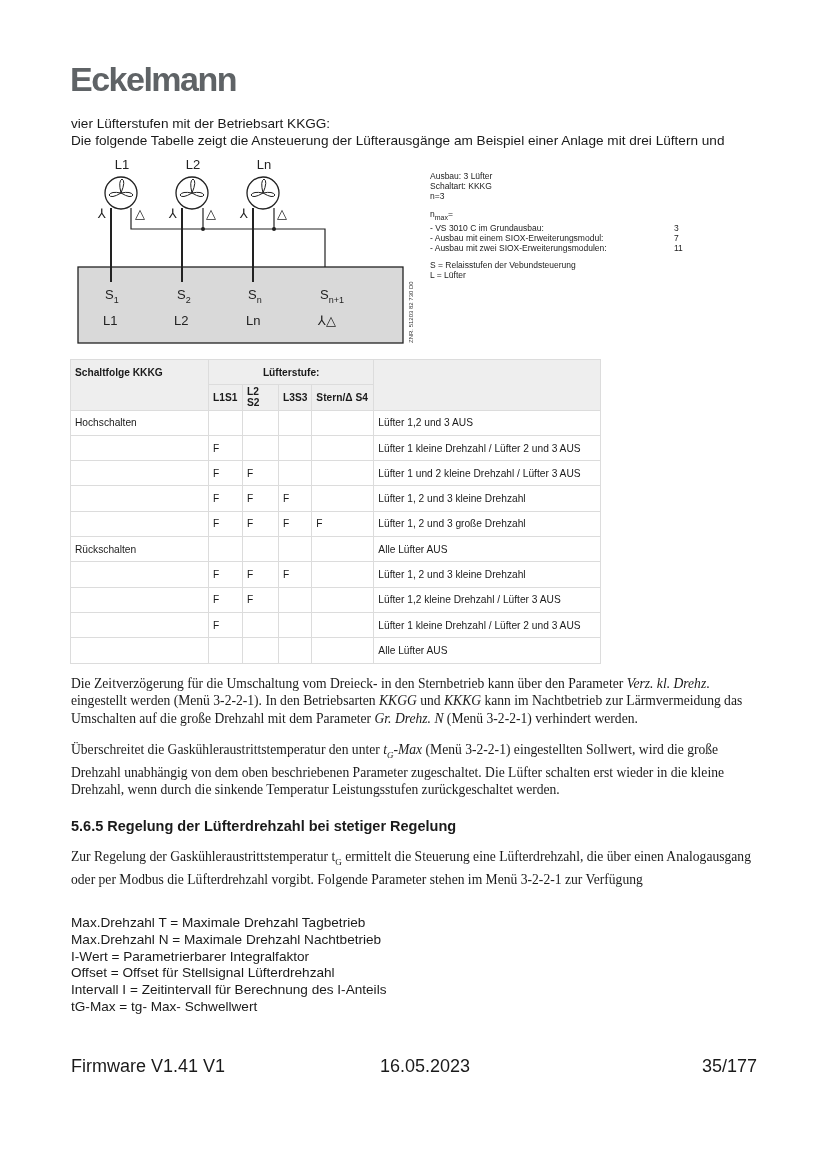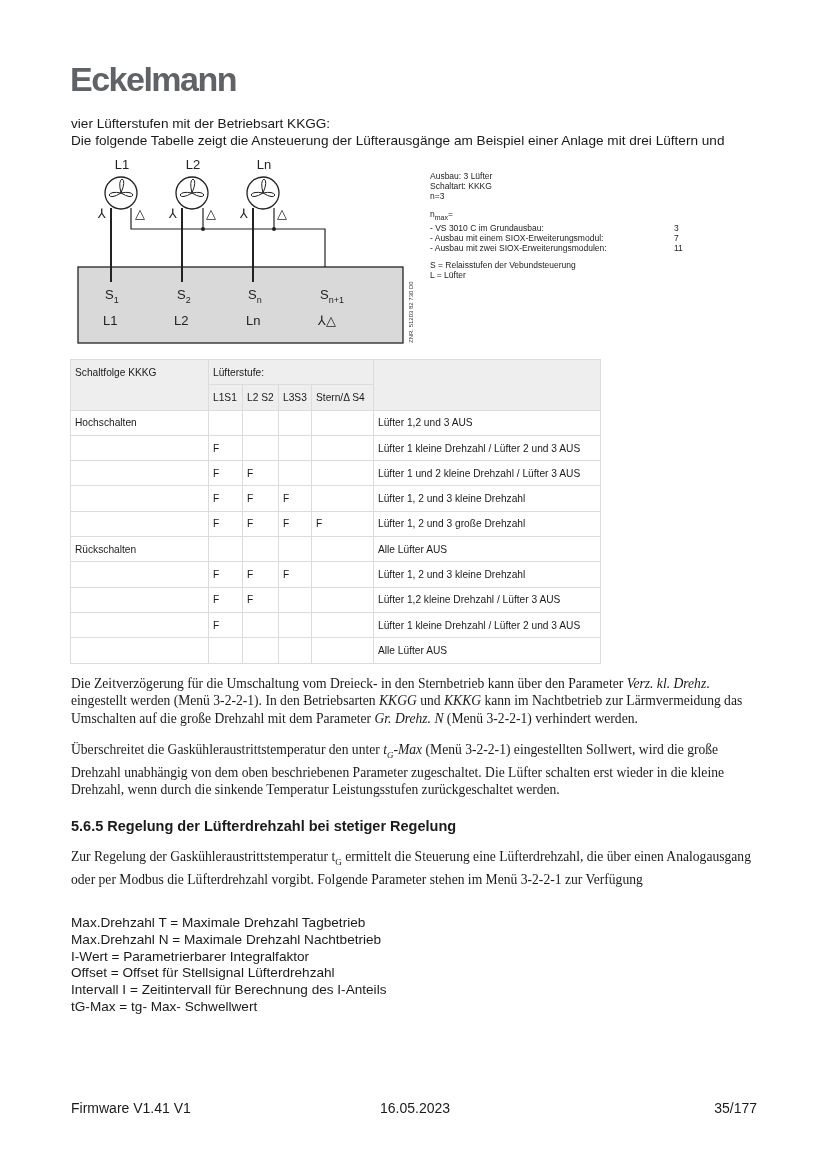--- a/index.html
+++ b/index.html
@@ -25,40 +25,40 @@
     .legend .gap { height: 7px; }
     .legend sub { font-size: 7px; }
     table.kkgg {
       position: absolute; left: 70px; top: 359px;
       border-collapse: collapse; font-size: 10.2px;
     }
     table.kkgg td, table.kkgg th {
       border: 1px solid #dcdcdc; padding: 0 4px; height: 24.3px;
       text-align: left; vertical-align: middle; font-weight: normal;
     }
-    table.kkgg th { background: #eeeeee; font-weight: normal; }
-    table.kkgg th.center { text-align: left; }
+    table.kkgg th { background: #eeeeee; font-weight: bold; }
+    table.kkgg th.center { text-align: center; }
     .c0 { width: 129px; } .c1 { width: 25px; } .c2 { width: 27px; }
     .c3 { width: 24px; margin-left: 36px; } .c4 { width: 53px; } .c5 { width: 218px; }
     .para {
       position: absolute; left: 71px; width: 690px;
       font-size: 13.6px; line-height: 17.3px; font-family: Liberation Serif, serif;
     }
     .para i { font-style: italic; }
     .para sub { font-size: 9px; }
     .heading {
       position: absolute; left: 71px; top: 818px;
       font-size: 14.5px; font-weight: bold;
     }
     .params {
       position: absolute; left: 71px; top: 915px;
       font-size: 13.6px; line-height: 16.8px;
     }
     .footer {
-      position: absolute; top: 1056px; font-size: 14px; margin-top: 44px;
+      position: absolute; top: 1056px; font-size: 18px;
     }
   </style>
 </head>
 <body>
 
 <div class="logo">Eckelmann</div>
 
 <div class="intro">
   <div>vier Lüfterstufen mit der Betriebsart KKGG:</div>
   <div>Die folgende Tabelle zeigt die Ansteuerung der Lüfterausgänge am Beispiel einer Anlage mit drei Lüftern und</div>

